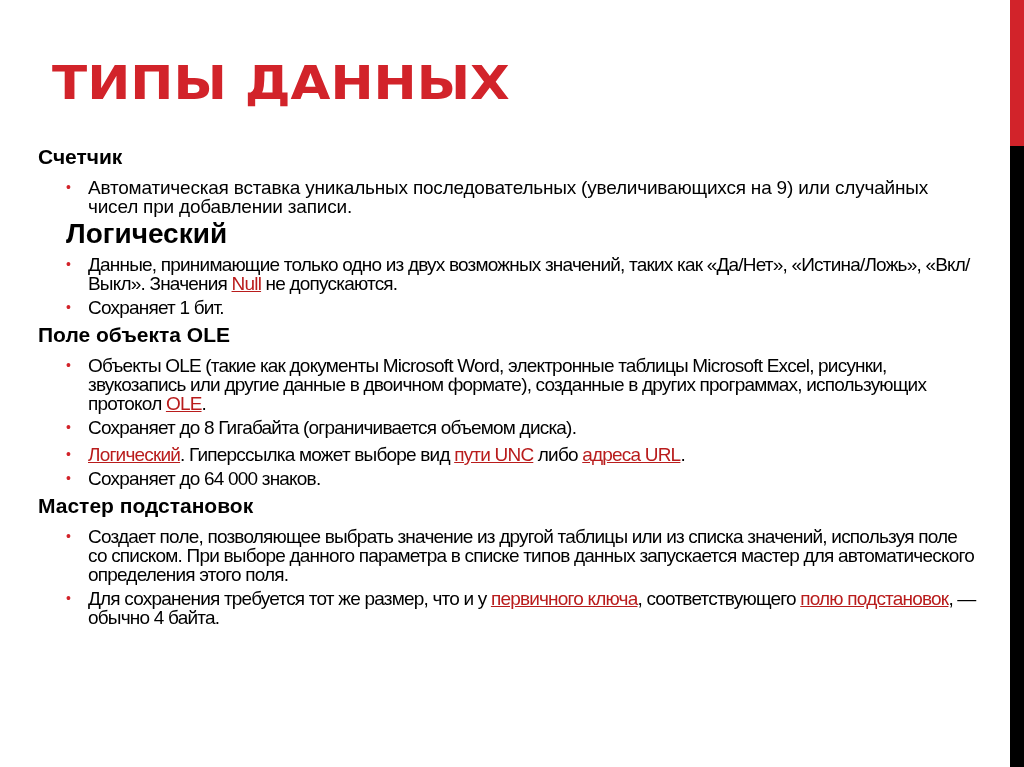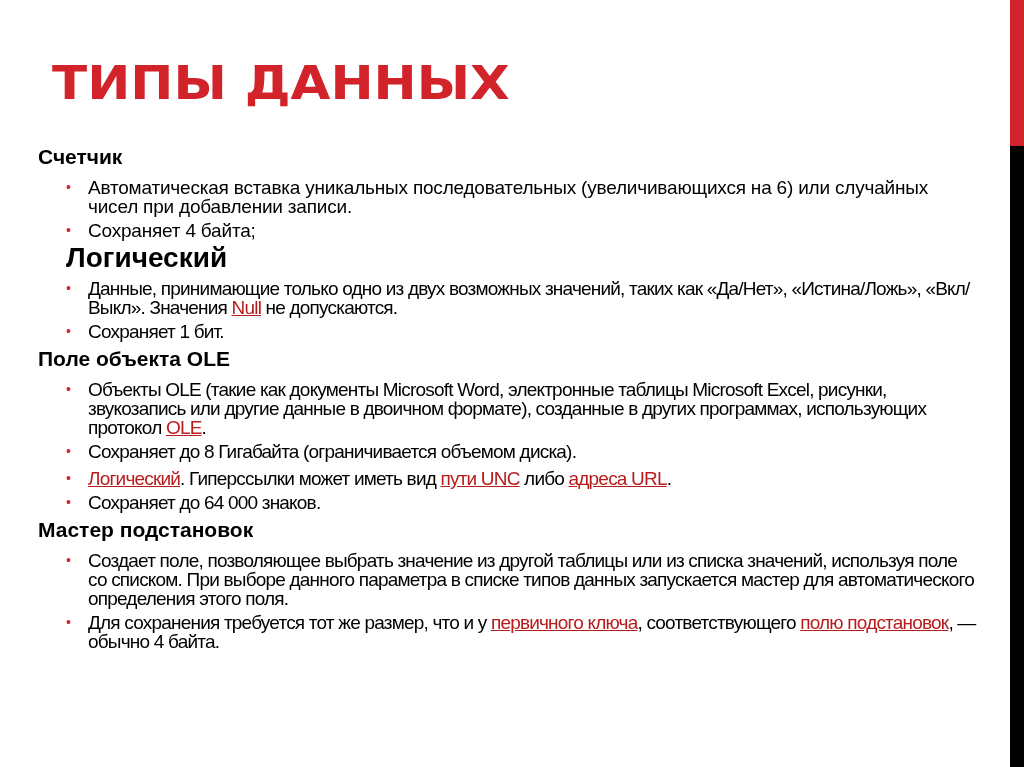--- a/index.html
+++ b/index.html
@@ -49,38 +49,37 @@
 
 <div class="right-bar-red"></div>
 <div class="right-bar-black"></div>
 
 <div class="title">ТИПЫ ДАННЫХ</div>
 
 <div class="content">
 
   <div class="section-title">Счетчик</div>
   <ul>
-    <li>Автоматическая вставка уникальных последовательных (увеличивающихся на 6) или случайных чисел при добавлении записи.</li>
-    <li>Сохраняет 4 байта;</li>
+    <li>Автоматическая вставка уникальных последовательных (увеличивающихся на 9) или случайных чисел при добавлении записи.</li>
   </ul>
 
   <div class="section-title big">Логический</div>
   <ul>
     <li class="condensed"><span>Данные, принимающие только одно из двух возможных значений, таких как «Да/Нет», «Истина/Ложь», «Вкл/Выкл». Значения </span><a class="link">Null</a><span> не допускаются.</span></li>
     <li class="condensed">Сохраняет 1 бит.</li>
   </ul>
 
   <div class="section-title">Поле объекта OLE</div>
   <ul>
     <li class="condensed"><span>Объекты OLE (такие как документы Microsoft Word, электронные таблицы Microsoft Excel, рисунки, звукозапись или другие данные в двоичном формате), созданные в других программах, использующих протокол </span><a class="link">OLE</a><span>.</span></li>
     <li class="condensed">Сохраняет до 8 Гигабайта (ограничивается объемом диска).</li>
   </ul>
 
   <ul>
-    <li class="condensed"><a class="link">Логический</a><span>. Гиперссылки может иметь вид </span><a class="link">пути UNC</a><span> либо </span><a class="link">адреса URL</a><span>.</span></li>
+    <li class="condensed"><a class="link">Логический</a><span>. Гиперссылка может выборе вид </span><a class="link">пути UNC</a><span> либо </span><a class="link">адреса URL</a><span>.</span></li>
     <li class="condensed">Сохраняет до 64 000 знаков.</li>
   </ul>
 
   <div class="section-title">Мастер подстановок</div>
   <ul>
     <li class="condensed">Создает поле, позволяющее выбрать значение из другой таблицы или из списка значений, используя поле со списком. При выборе данного параметра в списке типов данных запускается мастер для автоматического определения этого поля.</li>
     <li class="condensed"><span>Для сохранения требуется тот же размер, что и у </span><a class="link">первичного ключа</a><span>, соответствующего </span><a class="link">полю подстановок</a><span>, — обычно 4 байта.</span></li>
   </ul>
 
 </div>

